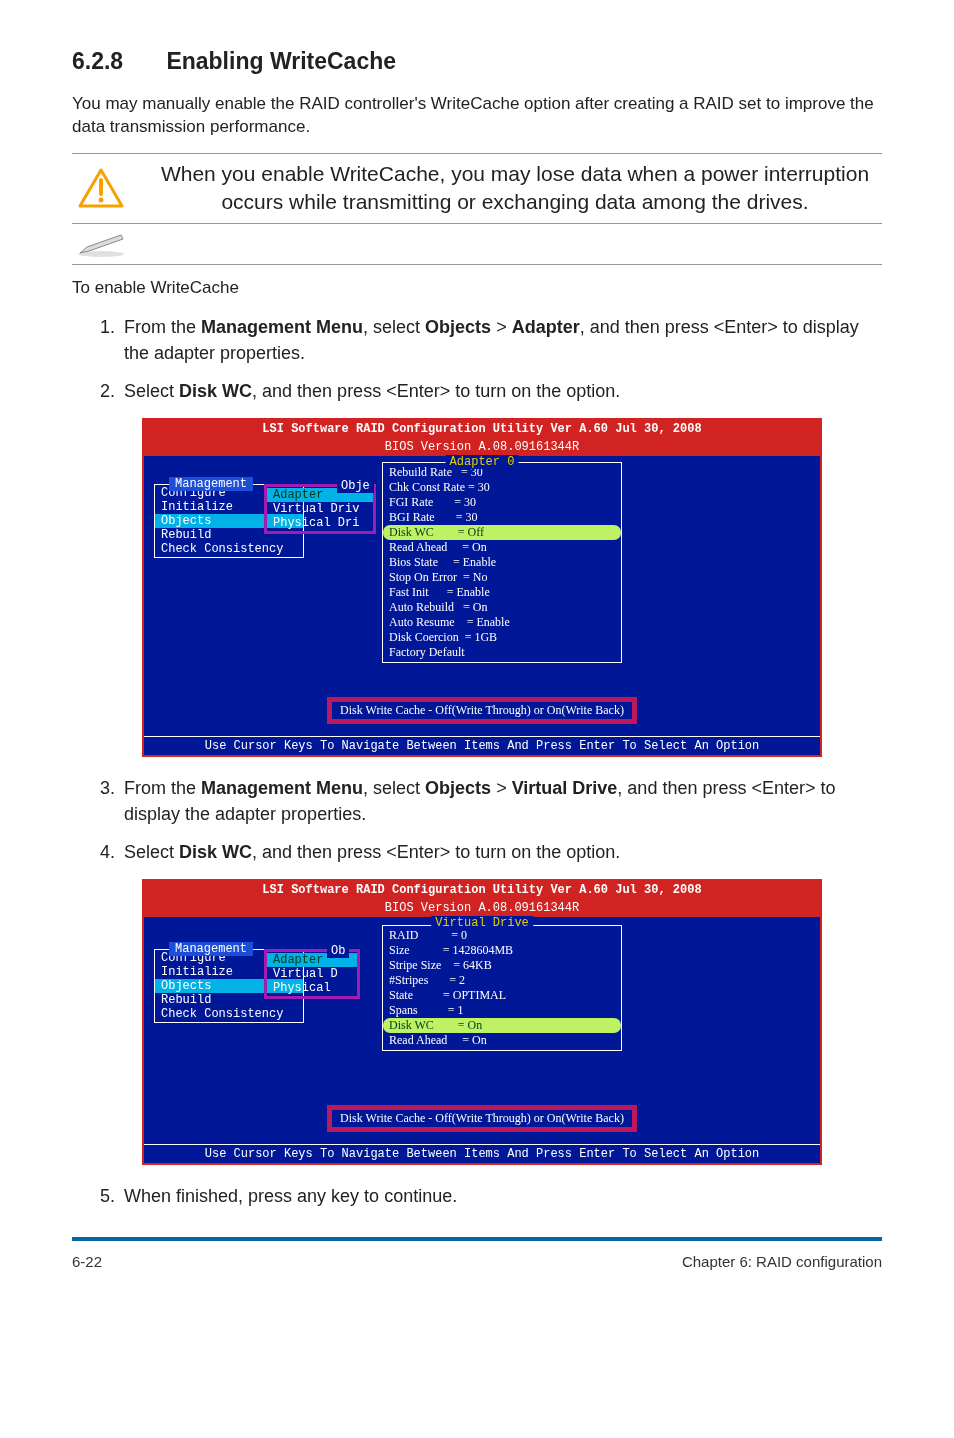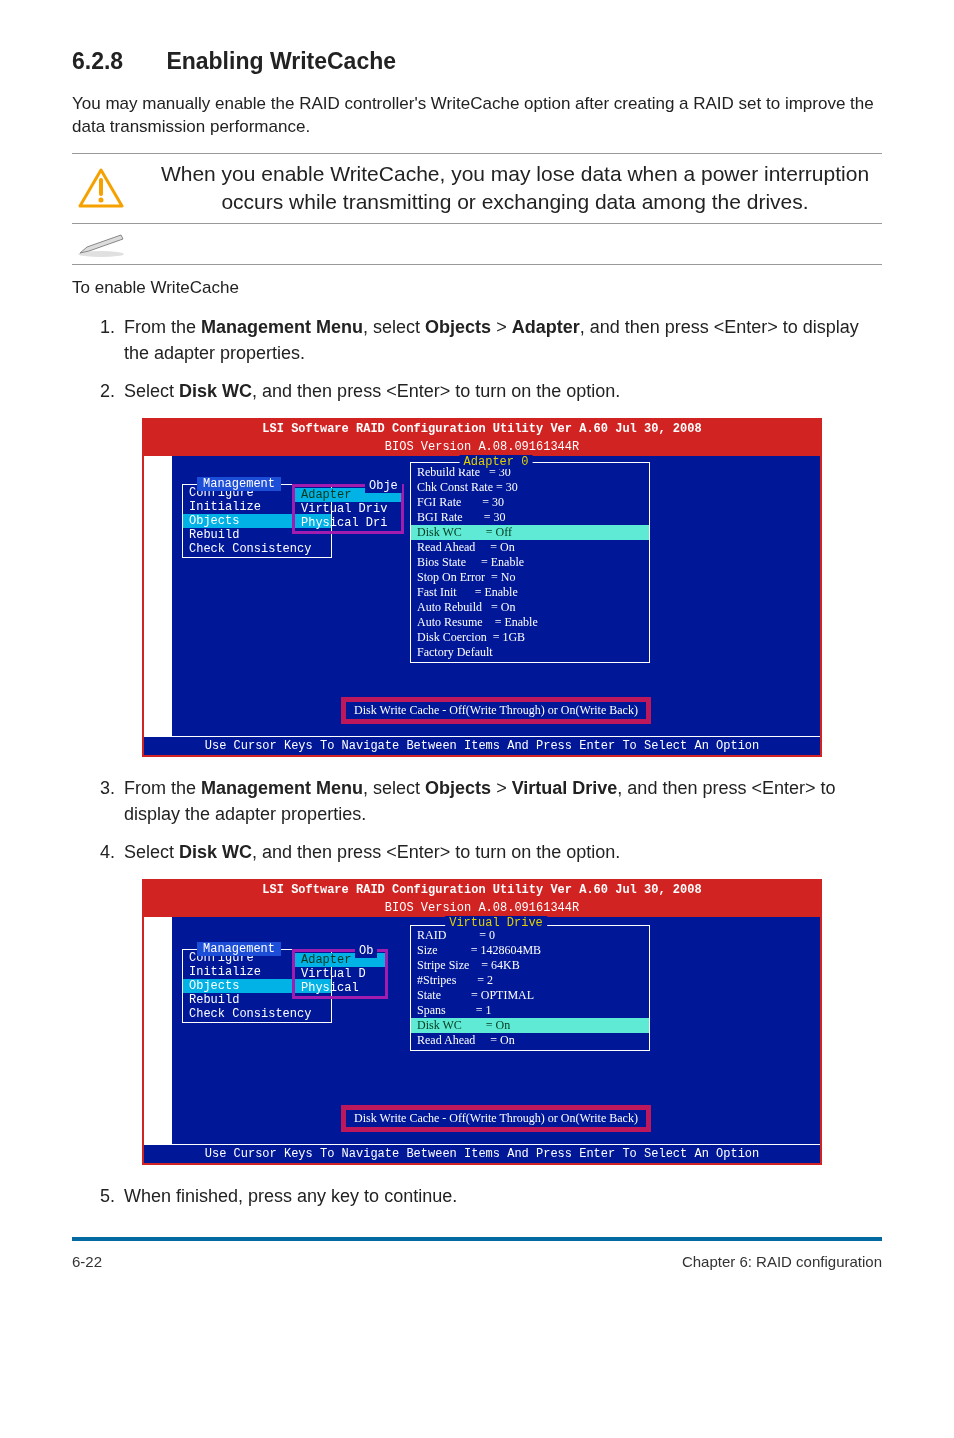--- a/index.html
+++ b/index.html
@@ -50,21 +50,21 @@
     margin: 6px 0 18px 70px;
     width: 680px;
   }
   .bios-outer {
     border: 2px solid #d22323;
     font-family: 'Courier New', monospace;
     font-size: 12px;
     color: #fff;
   }
   .bios-redbar { background: #d22323; color:#ffffff; text-align:center; padding:2px 0; font-weight:bold; }
-  .bios-blue { background:#001898; padding: 2px 6px 6px 6px; position: relative; margin-left: 28px; }
+  .bios-blue { background:#001898; padding: 2px 6px 6px 6px; position: relative; }
   .mgmt-menu {
     position:absolute; left:10px; top:28px;
     width: 150px;
     border:1px solid #fff;
     padding: 1px 0 1px 0;
   }
   .mgmt-menu div { padding: 0 6px; }
   .mgmt-menu .sel { background:#00b2e5; padding:0 6px; }
   .mgmt-title { position:absolute; top:-8px; left:14px; background:#1d4ed8; padding:0 4px; }
 
@@ -78,21 +78,21 @@
   .sub-menu .sel { background:#00b2e5; color:#003a1c; padding:0 6px; }
   .sub-label { position:absolute; top:-8px; left:70px; background:#001898; padding:0 4px; }
 
   .props {
     margin: 4px 0 4px 232px;
     width: 240px;
     border:1px solid #fff;
     padding: 2px 0;
   }
   .props .row { padding: 0 6px; display:flex; justify-content:space-between; white-space:pre;font-family:Liberation Serif, serif; }
-  .props .sel { background:#5eead4; padding:0 6px; color:#003a1c;}
+  .props .sel { background:#bef264; padding:0 6px; color:#003a1c;border-radius:7px;}
 
   .footer-box {
     border:5px solid #be185d; margin: 34px auto 6px auto; width: fit-content;
     padding: 1px 8px;
     font-family: Liberation Serif, serif;
   }
   .bios-foot { background:#001898; color:#fff; text-align:center; padding:2px 0; border-top:1px solid #fff; }
 
   .yellow { color:#e0d000; }
 

